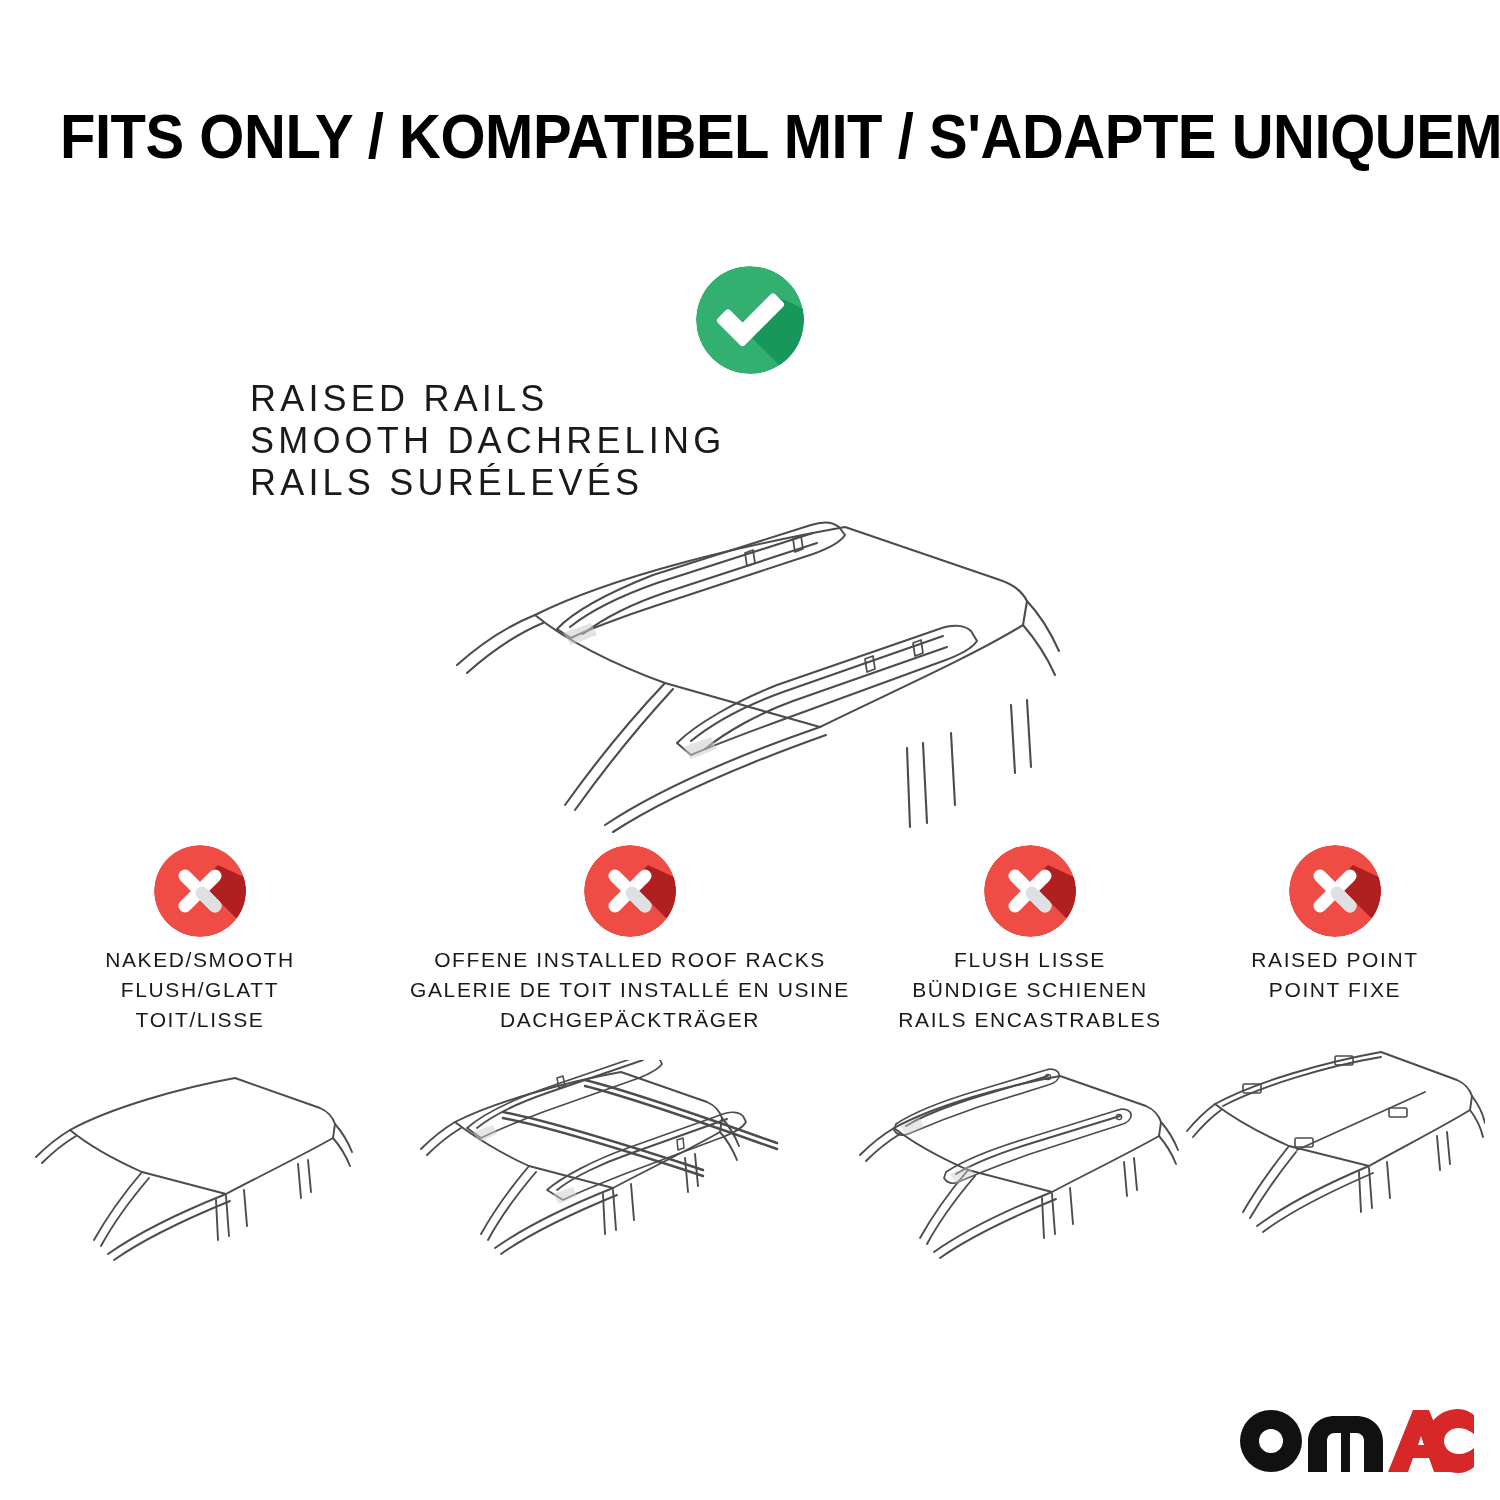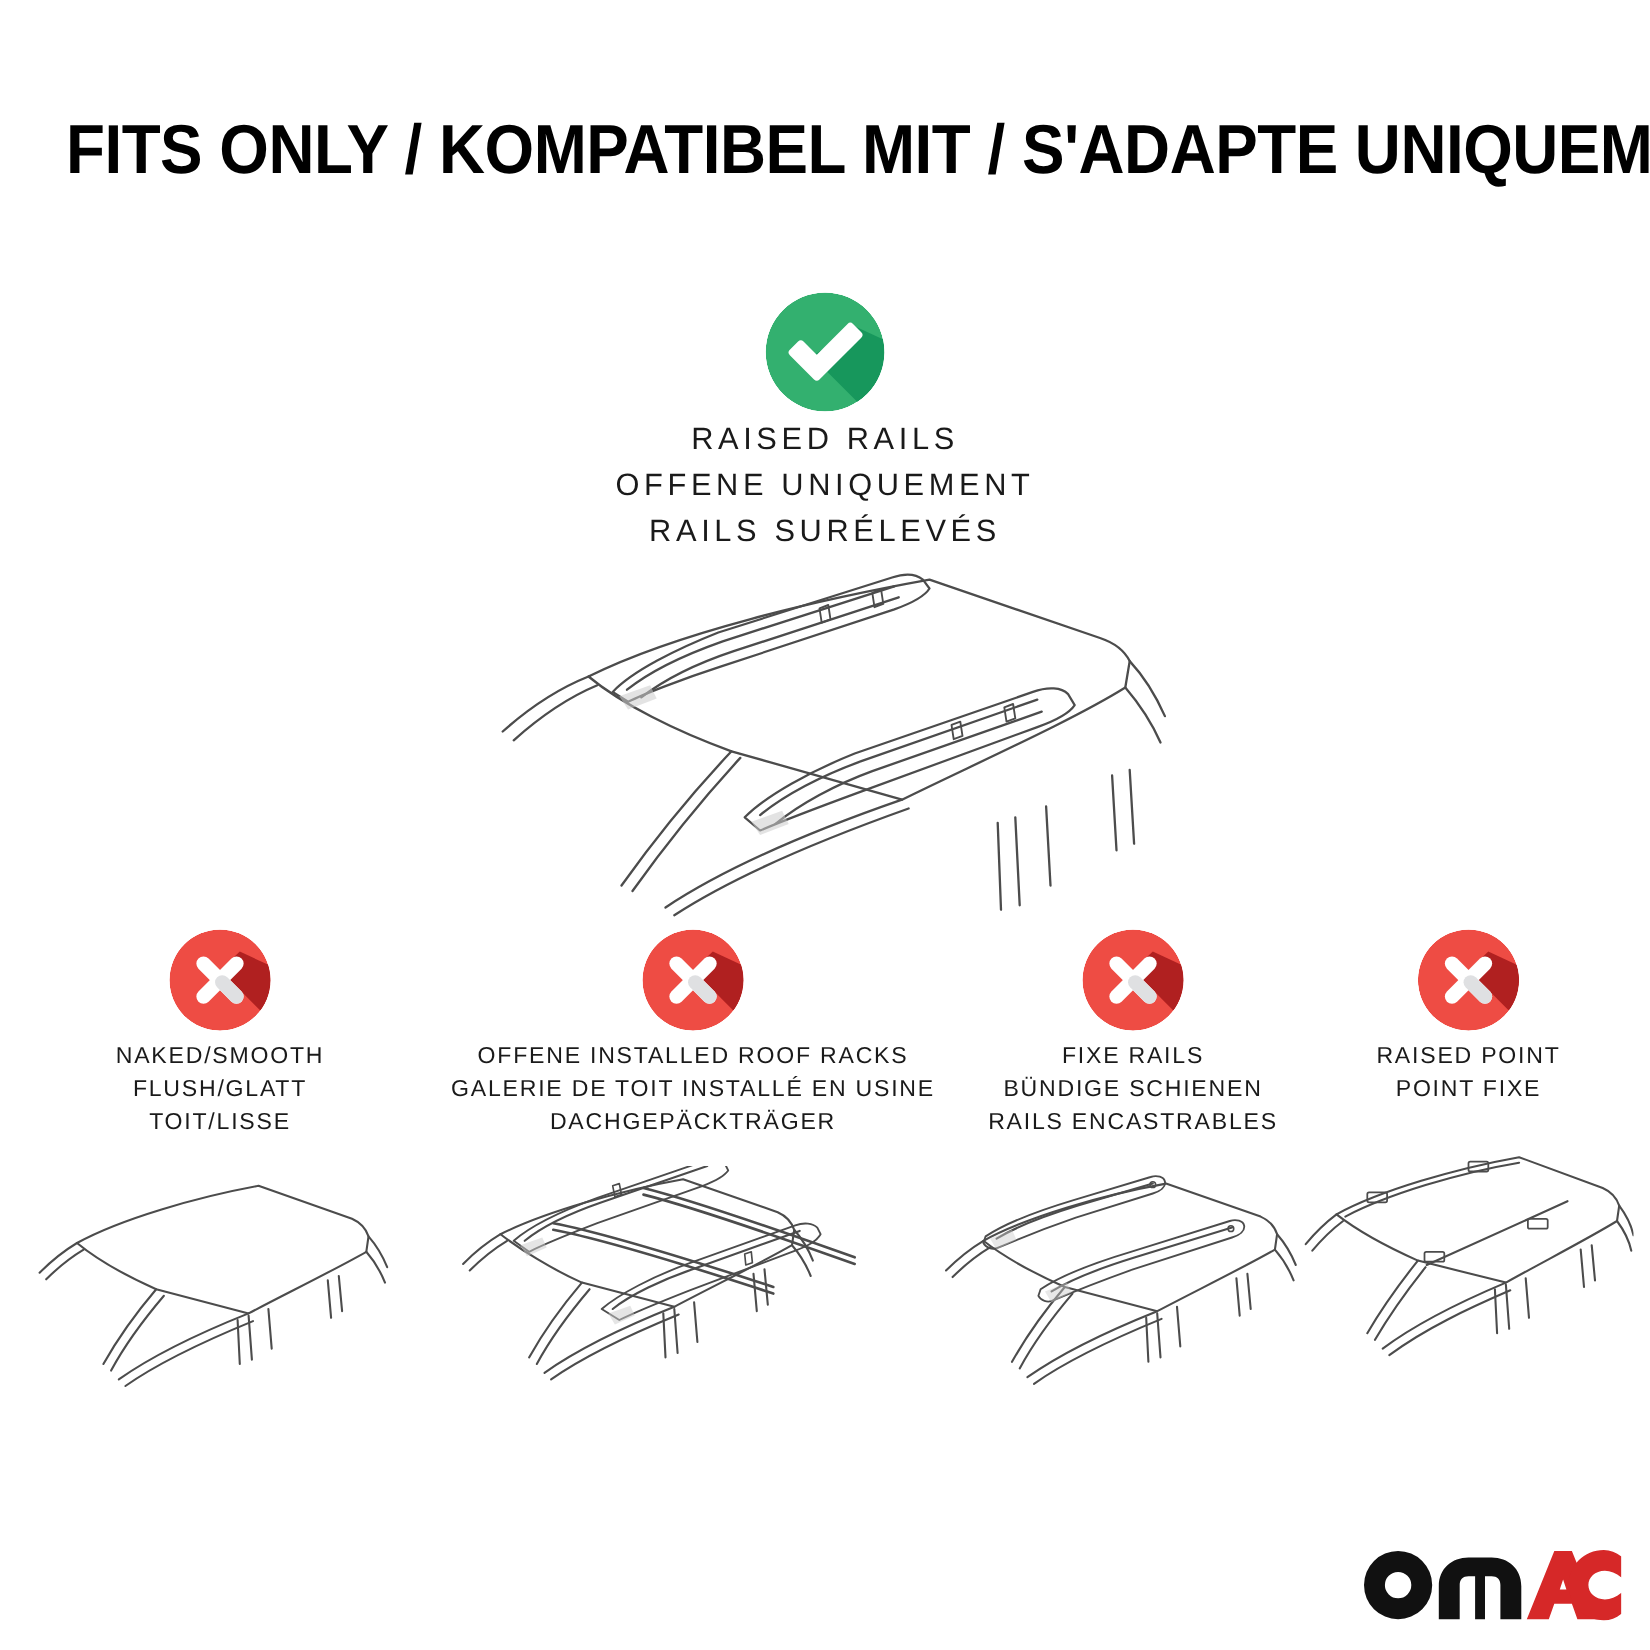--- a/index.html
+++ b/index.html
@@ -34,22 +34,22 @@
     overflow:hidden;
   }
   .badge svg{position:absolute;top:0;left:0;}
 
   
   .ok-badge{width:108px;height:108px;left:696px;top:266px;}
 
   .ok-text{
     position:absolute;
     top:378px;left:250px;width:1000px;
-    text-align:center;
-    font-size:28px;
+    text-align:left;
+    font-size:36px;
     letter-spacing:4.2px;
     line-height:42px;
     color:#1a1a1a;
     font-weight:400;
   }
   .ok-text div{white-space:nowrap;}
 
   
   .main-ill{position:absolute;left:415px;top:505px;width:680px;height:330px;}
 
@@ -114,21 +114,21 @@
 
         <path d="M42 58 L56 72 L110 126 L110 44 L82 31 Z" fill="#17975c"></path>
 
         <path d="M24.5 54.5 L32 47 L46.5 61.5 L77 31 L84.5 38.5 L46.5 76.5 Z" fill="#ffffff" stroke="#ffffff" stroke-width="7" stroke-linejoin="round" stroke-linecap="round"></path>
       </g>
     </svg>
   </div>
 
   <div class="ok-text">
     <div>RAISED RAILS</div>
-    <div>OFFENE UNIQUEMENT</div>
+    <div>SMOOTH DACHRELING</div>
     <div>RAILS SURÉLEVÉS</div>
   </div>
 
   <div class="main-ill">
     <svg width="680" height="330" viewBox="0 0 680 330" fill="none" stroke="#4c4c4c" stroke-width="2.1" stroke-linecap="round" stroke-linejoin="round">
 
       <path d="M120 110 C200 70 330 40 430 22 L585 75 C600 80 608 88 612 96 L608 120
                C560 150 470 190 405 222 L250 178 C200 160 150 135 120 110 Z"></path>
 
       <path d="M120 110 C95 120 70 135 42 160"></path>
@@ -290,21 +290,21 @@
           <path d="M46 37 L55 46 L94 85 L94 34 L64 20 Z" fill="#b02020"></path>
           <g stroke-linecap="round" stroke-width="13">
             <line x1="31" y1="31" x2="61" y2="61" stroke="#ffffff"></line>
             <line x1="61" y1="31" x2="31" y2="61" stroke="#ffffff"></line>
             <line x1="48" y1="48" x2="61" y2="61" stroke="#dfe0e2"></line>
           </g>
         </g>
       </svg>
     </div>
     <div class="col-label">
-      <div>FIXE RAILS</div>
+      <div>FLUSH LISSE</div>
       <div>BÜNDIGE SCHIENEN</div>
       <div>RAILS ENCASTRABLES</div>
     </div>
     <div class="col-ill">
       <svg width="360" height="220" viewBox="0 0 360 220" fill="none" stroke="#4c4c4c" stroke-width="1.9" stroke-linecap="round" stroke-linejoin="round">
         <path d="M44 68 C84 46 154 26 210 16 L296 46 C305 50 309 56 311 62 L309 76
                  C281 92 236 114 202 132 L118 110 C91 98 62 82 44 68 Z"></path>
         <path d="M44 68 C34 74 22 83 10 95"></path>
         <path d="M50 74 C40 80 28 89 16 101"></path>
         <path d="M118 110 C101 130 84 153 70 178"></path>

